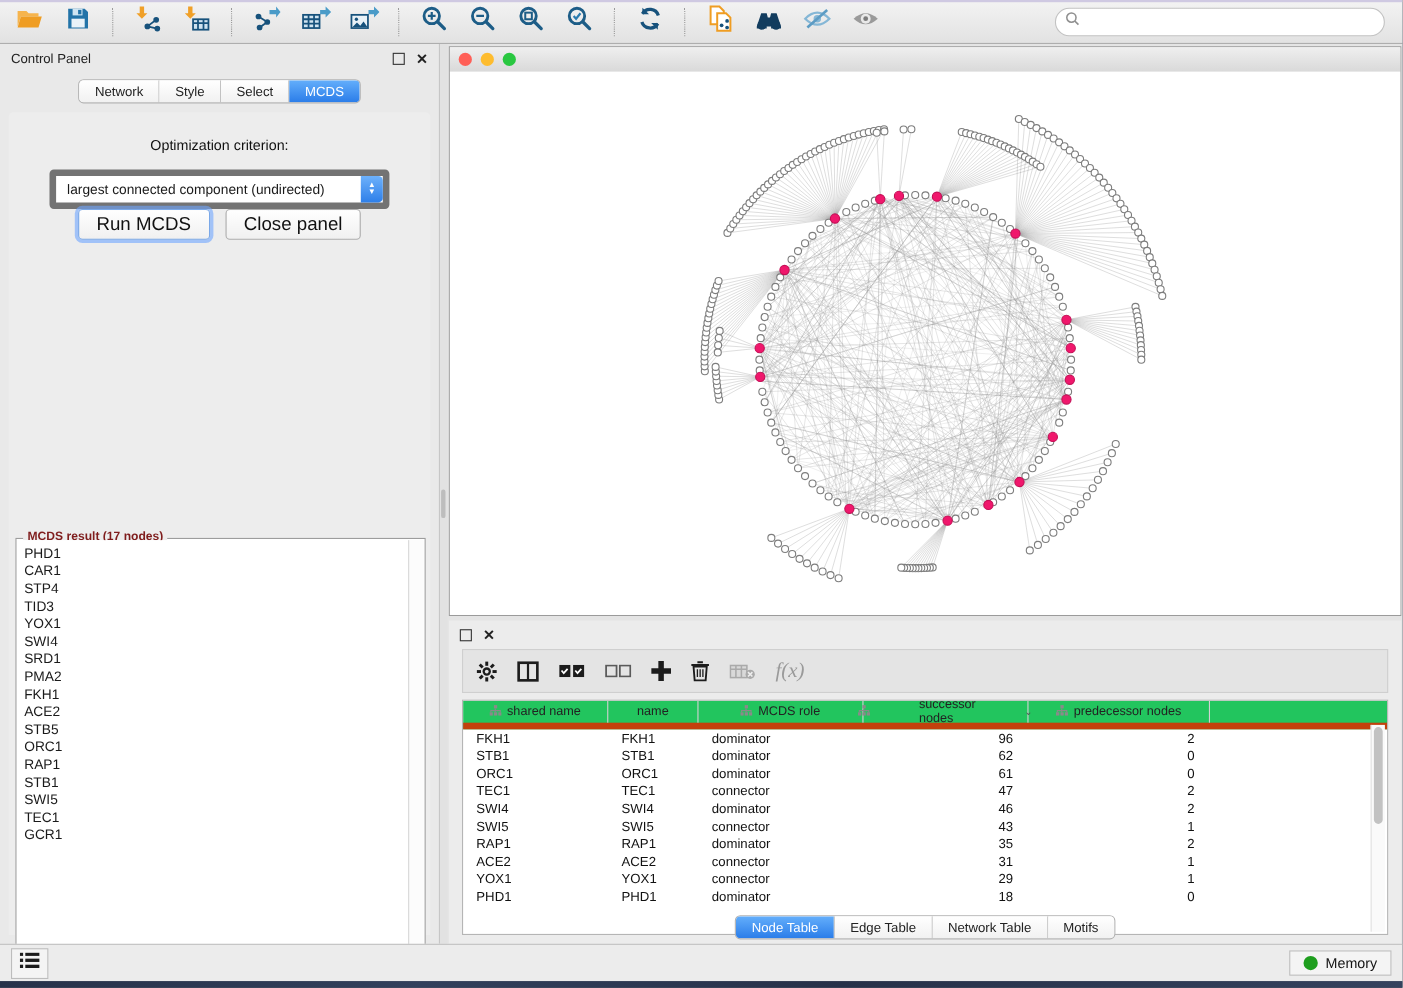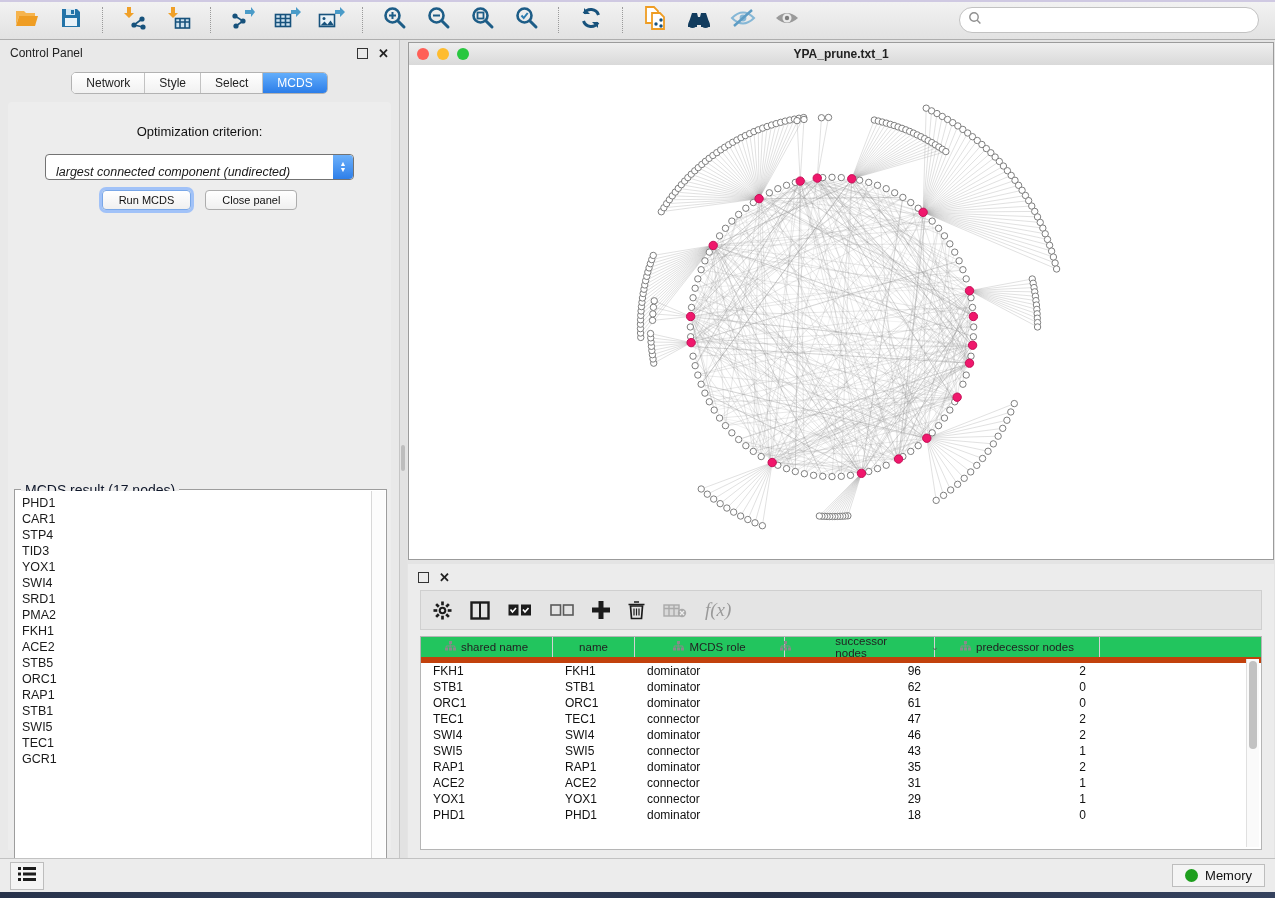--- a/index.html
+++ b/index.html
@@ -30,32 +30,32 @@
   .cp-tabs{display:flex;justify-content:center;margin-top:6px;}
   .seg{display:flex;border-radius:5px;overflow:hidden;border:1px solid #b2b2b2;background:#fff;}
   .seg .tab{padding:3px 14px;font-size:12px;background:linear-gradient(#ffffff,#f1f1f1);
     border-right:1px solid #c2c2c2;color:#222;}
   .seg .tab:last-child{border-right:none;}
   .seg .tab.active{background:linear-gradient(#63aefb,#2b7de9);color:#fff;}
   .cp-body{position:absolute;left:8px;right:8px;top:62px;bottom:8px;background:#ededed;
     border-radius:4px 4px 0 0;}
   .opt-label{text-align:center;font-size:13px;margin-top:22px;color:#111;}
   .dropdown{position:absolute;left:37px;right:37px;top:52px;height:24px;background:#fff;
-    border:1px solid #737373;border-radius:4px;display:flex;align-items:flex-end;font-size:12.5px;font-style:italic;}
+    border:6px solid #737373;border-radius:4px;display:flex;align-items:center;font-size:12.5px;}
   .dropdown .val{flex:1;padding-left:10px;white-space:nowrap;overflow:hidden;}
   .dd-step{width:20px;height:24px;background:linear-gradient(#6db1fb,#2e7fe9);border-radius:0 4px 4px 0;
     display:flex;flex-direction:column;align-items:center;justify-content:center;color:#fff;}
   .dd-step span{font-size:7px;line-height:6px;}
   .btnrow{position:absolute;top:88px;left:0;right:0;display:flex;justify-content:center;gap:14px;}
   .btn{background:linear-gradient(#ffffff,#f0f0f0);border:1px solid #adadad;border-radius:4px;
-    font-size:11px;padding:3px 16px;color:#111;}
+    font-size:17px;padding:3px 16px;color:#111;}
   .btn.focused{box-shadow:0 0 0 3px rgba(110,165,255,.6);border-color:#7aa8e8;}
   .mcds-fieldset{position:absolute;left:6px;width:371px;top:387px;height:372px;border:1px solid #9d9d9d;
     background:#fff;}
-  .mcds-legend{position:absolute;top:-8px;left:6px;background:#ededed;padding:0 4px;font-size:14px;color:#0f172a;}
+  .mcds-legend{position:absolute;top:-8px;left:6px;background:#ededed;padding:0 4px;font-size:11px;color:#7f1d1d;font-weight:bold;}
   .mcds-list{position:absolute;inset:1px 14px 1px 1px;background:#fff;overflow:hidden;
     font-size:12.5px;line-height:16px;padding:4px 0 0 6px;}
   .mcds-scroll{position:absolute;top:1px;bottom:1px;right:1px;width:13px;background:#fcfcfc;border-left:1px solid #d8d8d8;}
   .list-item{height:16px;}
 
   
   .divider{position:absolute;left:400px;top:40px;width:7px;height:818px;background:#e2e2e2;}
   .divider .grip{position:absolute;top:405px;left:1px;width:4px;height:26px;border-radius:2px;background:#bdbdbd;}
 
   
@@ -312,21 +312,20 @@
   </div>
 
   <div class="divider">
       <div class="grip"></div>
     </div>
 
   <div class="right">
 
     <div class="net-window">
       <div class="net-titlebar">
-        <span class="net-title">YPA_prune.txt_1</span>
         <span class="lights" id="traffic-lights">
             <span class="light" style="background: rgb(255, 95, 87);"></span>
             <span class="light" style="background: rgb(254, 188, 46);"></span>
             <span class="light" style="background: rgb(41, 199, 64);"></span>
           </span>
       </div>
       <div class="net-canvas">
         <svg id="net-svg" viewBox="0 0 866 494">
             <g>
               <line x1="350.9" y1="133.4" x2="495.0" y2="132.1" stroke="#8f8f8f" stroke-opacity="0.3" stroke-width="0.7"></line>
@@ -1334,20 +1333,28 @@
               <div class="td" style="width: 150px;">dominator</div>
               <div class="td num" style="width: 150px;">18</div>
               <div class="td num" style="width: 165px;">0</div>
             </div>
           </div>
         <div class="tbl-scroll">
             <div class="tbl-thumb"></div>
           </div>
       </div>
 
+      <div class="tp-tabs">
+        <div class="seg" id="tp-tabs">
+            <div class="tab active">Node Table</div>
+            <div class="tab">Edge Table</div>
+            <div class="tab">Network Table</div>
+            <div class="tab">Motifs</div>
+          </div>
+      </div>
     </div>
   </div>
 
   <div class="statusbar">
     <div class="sb-left">
       <span><svg width="18" height="14" viewBox="0 0 18 14">
             <g fill="#1c1c1c">
               <rect x="0" y="0" width="3" height="3"></rect>
               <rect x="5" y="0" width="13" height="3"></rect>
               <rect x="0" y="5.5" width="3" height="3"></rect>

